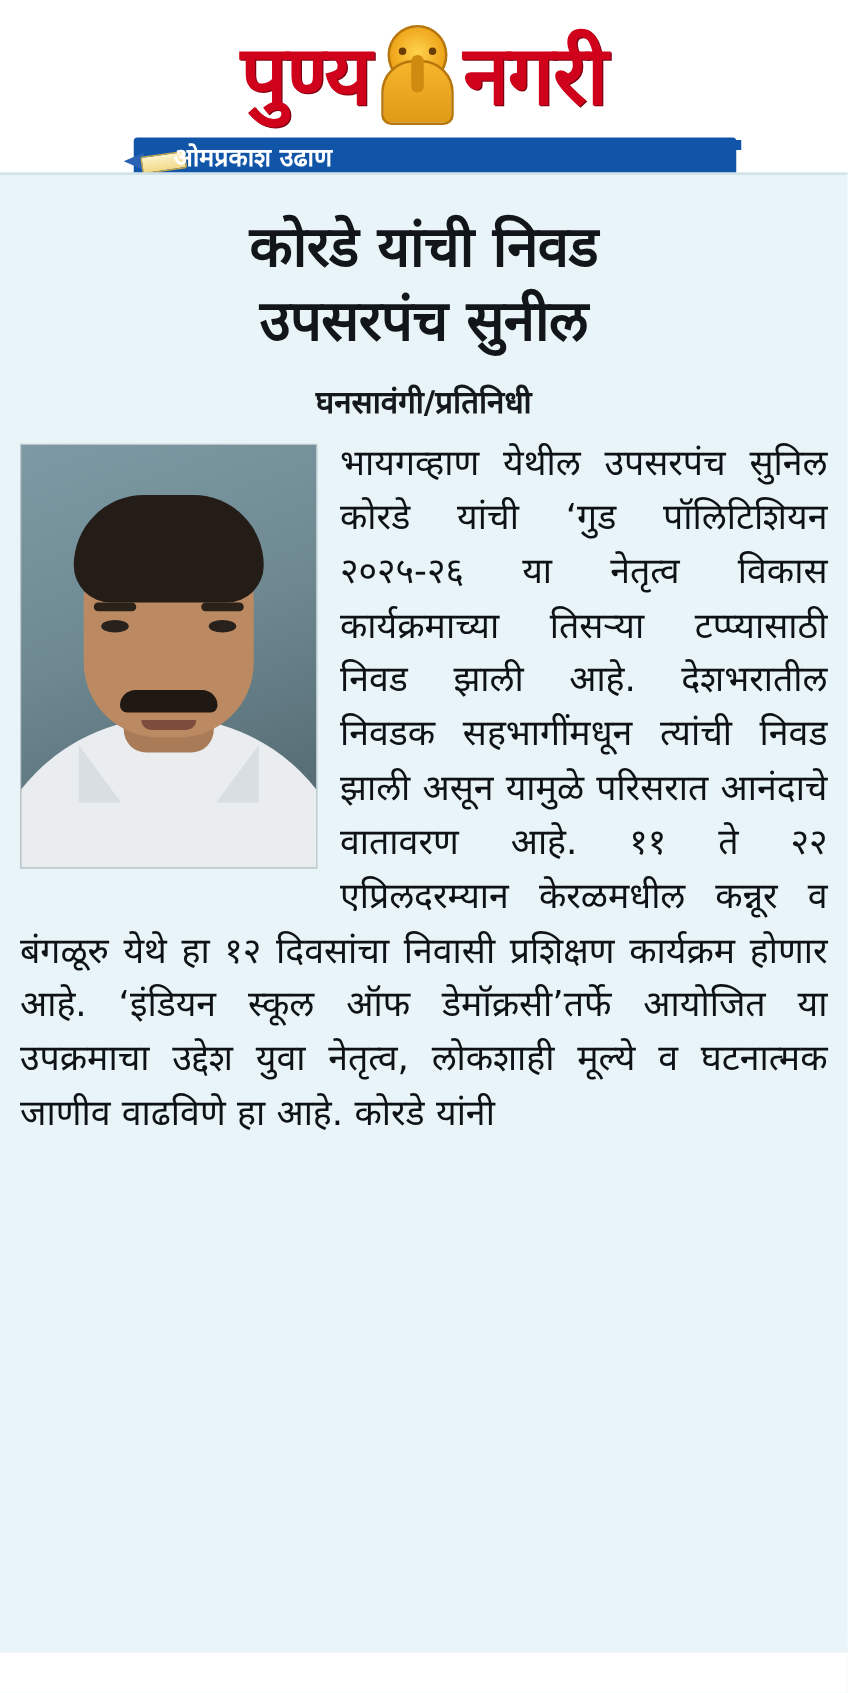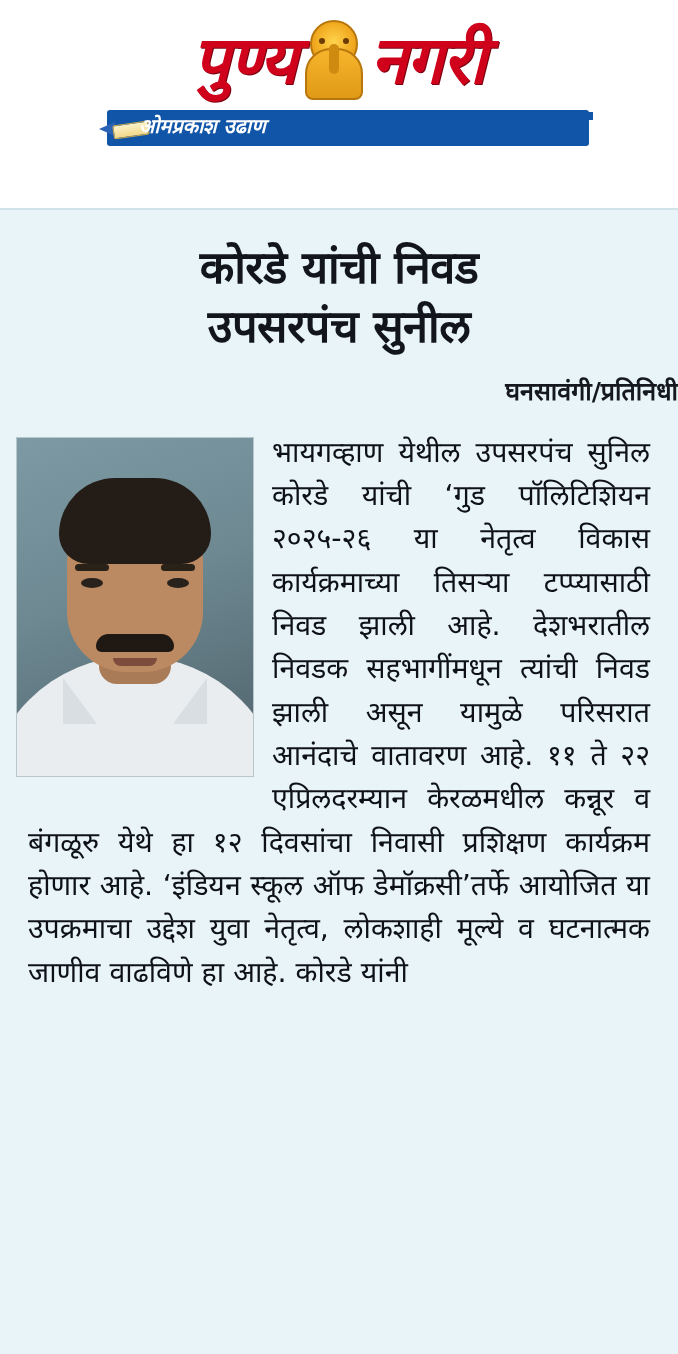--- a/index.html
+++ b/index.html
@@ -12,24 +12,23 @@
     height: 1354px;
     font-family: "Liberation Serif", "DejaVu Serif", serif;
     overflow: hidden;
     position: relative;
   }
 
   
   .masthead {
     position: relative;
     width: 678px;
-    height: 208px;
+    height: 138px;
     background: #ffffff;
     text-align: center;
-    font-style: italic;
   }
   .masthead-title {
     display: flex;
     align-items: center;
     justify-content: center;
     gap: 4px;
     padding-top: 18px;
     line-height: 1;
   }
   .masthead-word {
@@ -172,21 +171,21 @@
     text-align: center;
     font-family: "DejaVu Sans", sans-serif;
     font-weight: 700;
     font-size: 45px;
     line-height: 1.32;
     color: #12161a;
     padding: 28px 46px 0 46px;
     letter-spacing: -0.5px;
   }
   .byline {
-    text-align: right;
+    text-align: center;
     font-family: "DejaVu Sans", sans-serif;
     font-weight: 700;
     font-size: 25px;
     color: #15191d;
     padding: 16px 0 12px 0;
   }
 
   .body-text {
     padding: 0 16px 0 16px;
     font-family: "DejaVu Sans", sans-serif;
@@ -307,21 +306,21 @@
     left: 46px;
     border-width: 46px 0 0 34px;
     border-color: transparent transparent transparent #d8dee2;
   }
   .portrait .collar-r {
     right: 46px;
     border-width: 46px 34px 0 0;
     border-color: transparent #d8dee2 transparent transparent;
   }
 
-  .para { margin: 12px; }
+  .para { margin: 0; }
   .last-line-fade {
     position: absolute;
     left: 0;
     right: 0;
     bottom: 0;
     height: 26px;
     background: linear-gradient(rgba(232,244,247,0), rgba(232,244,247,1) 80%);
     pointer-events: none;
   }
 </style>

